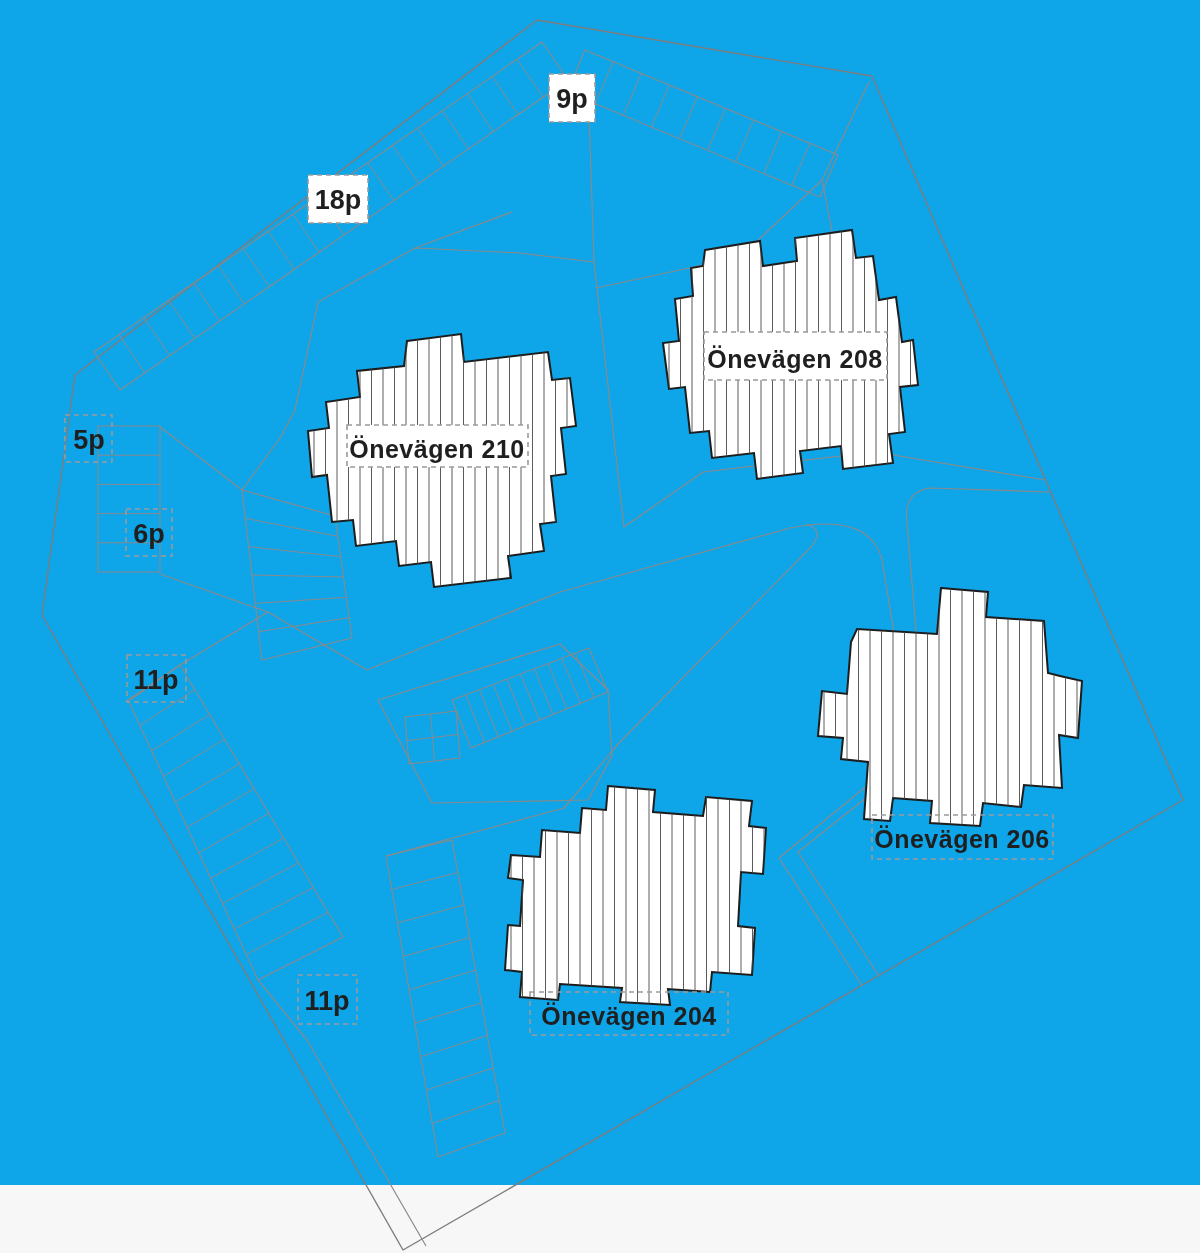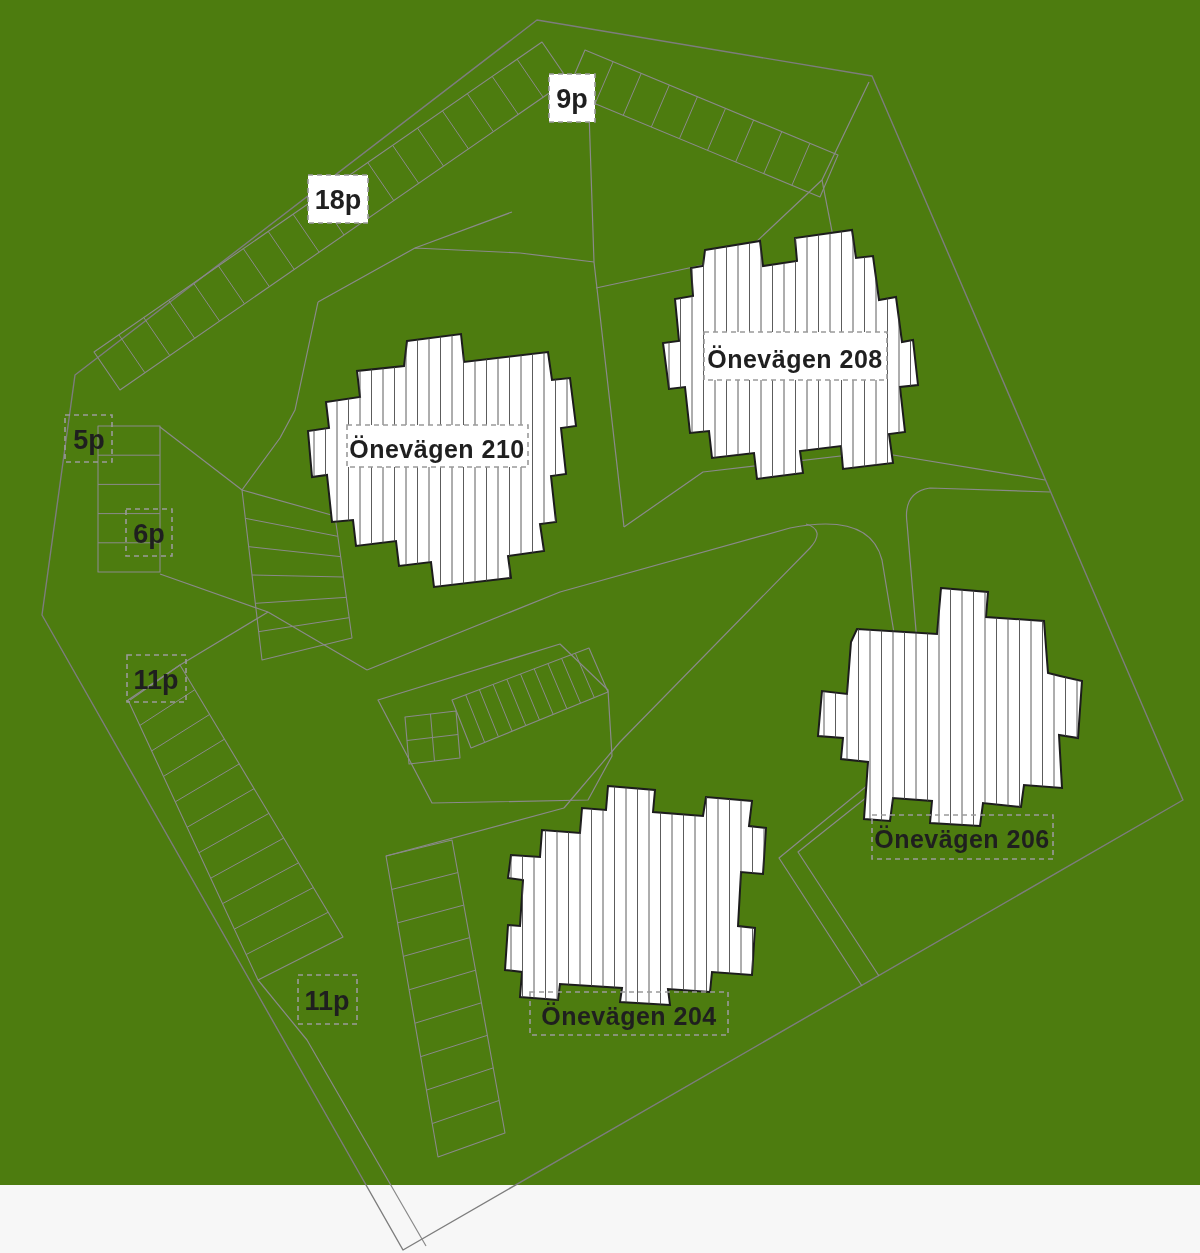--- a/index.html
+++ b/index.html
@@ -1,16 +1,16 @@
 <!DOCTYPE html>
 <html><head>
 <meta charset="utf-8">
 <style>
   html,body{margin:0;padding:0;background:#ffffff;}
-  .page{position:relative;width:1200px;height:1253px;background:#4d7c0f;overflow:hidden;
+  .page{position:relative;width:1200px;height:1253px;background:#0ea5e9;overflow:hidden;
         font-family:"Liberation Sans", sans-serif;}
   svg{position:absolute;left:0;top:0;}
   .boundary{fill:none;stroke:#7d7d7d;stroke-width:1.4;stroke-linejoin:round;}
   .road{fill:none;stroke:#8a8a8a;stroke-width:1.2;stroke-linejoin:round;}
   .band{fill:none;stroke:#8a8a8a;stroke-width:1.1;stroke-linejoin:round;}
   .stall{stroke:#8a8a8a;stroke-width:1.0;}
   .bld{fill:#ffffff;stroke:#1c1c1c;stroke-width:2;stroke-linejoin:miter;}
   .hatch{stroke:#4a4a4a;stroke-width:0.9;}
   .lblbox{fill:none;stroke:#9a9a9a;stroke-width:1.6;stroke-dasharray:5 4;}
   .lblbox.solidfill{fill:#ffffff;}

